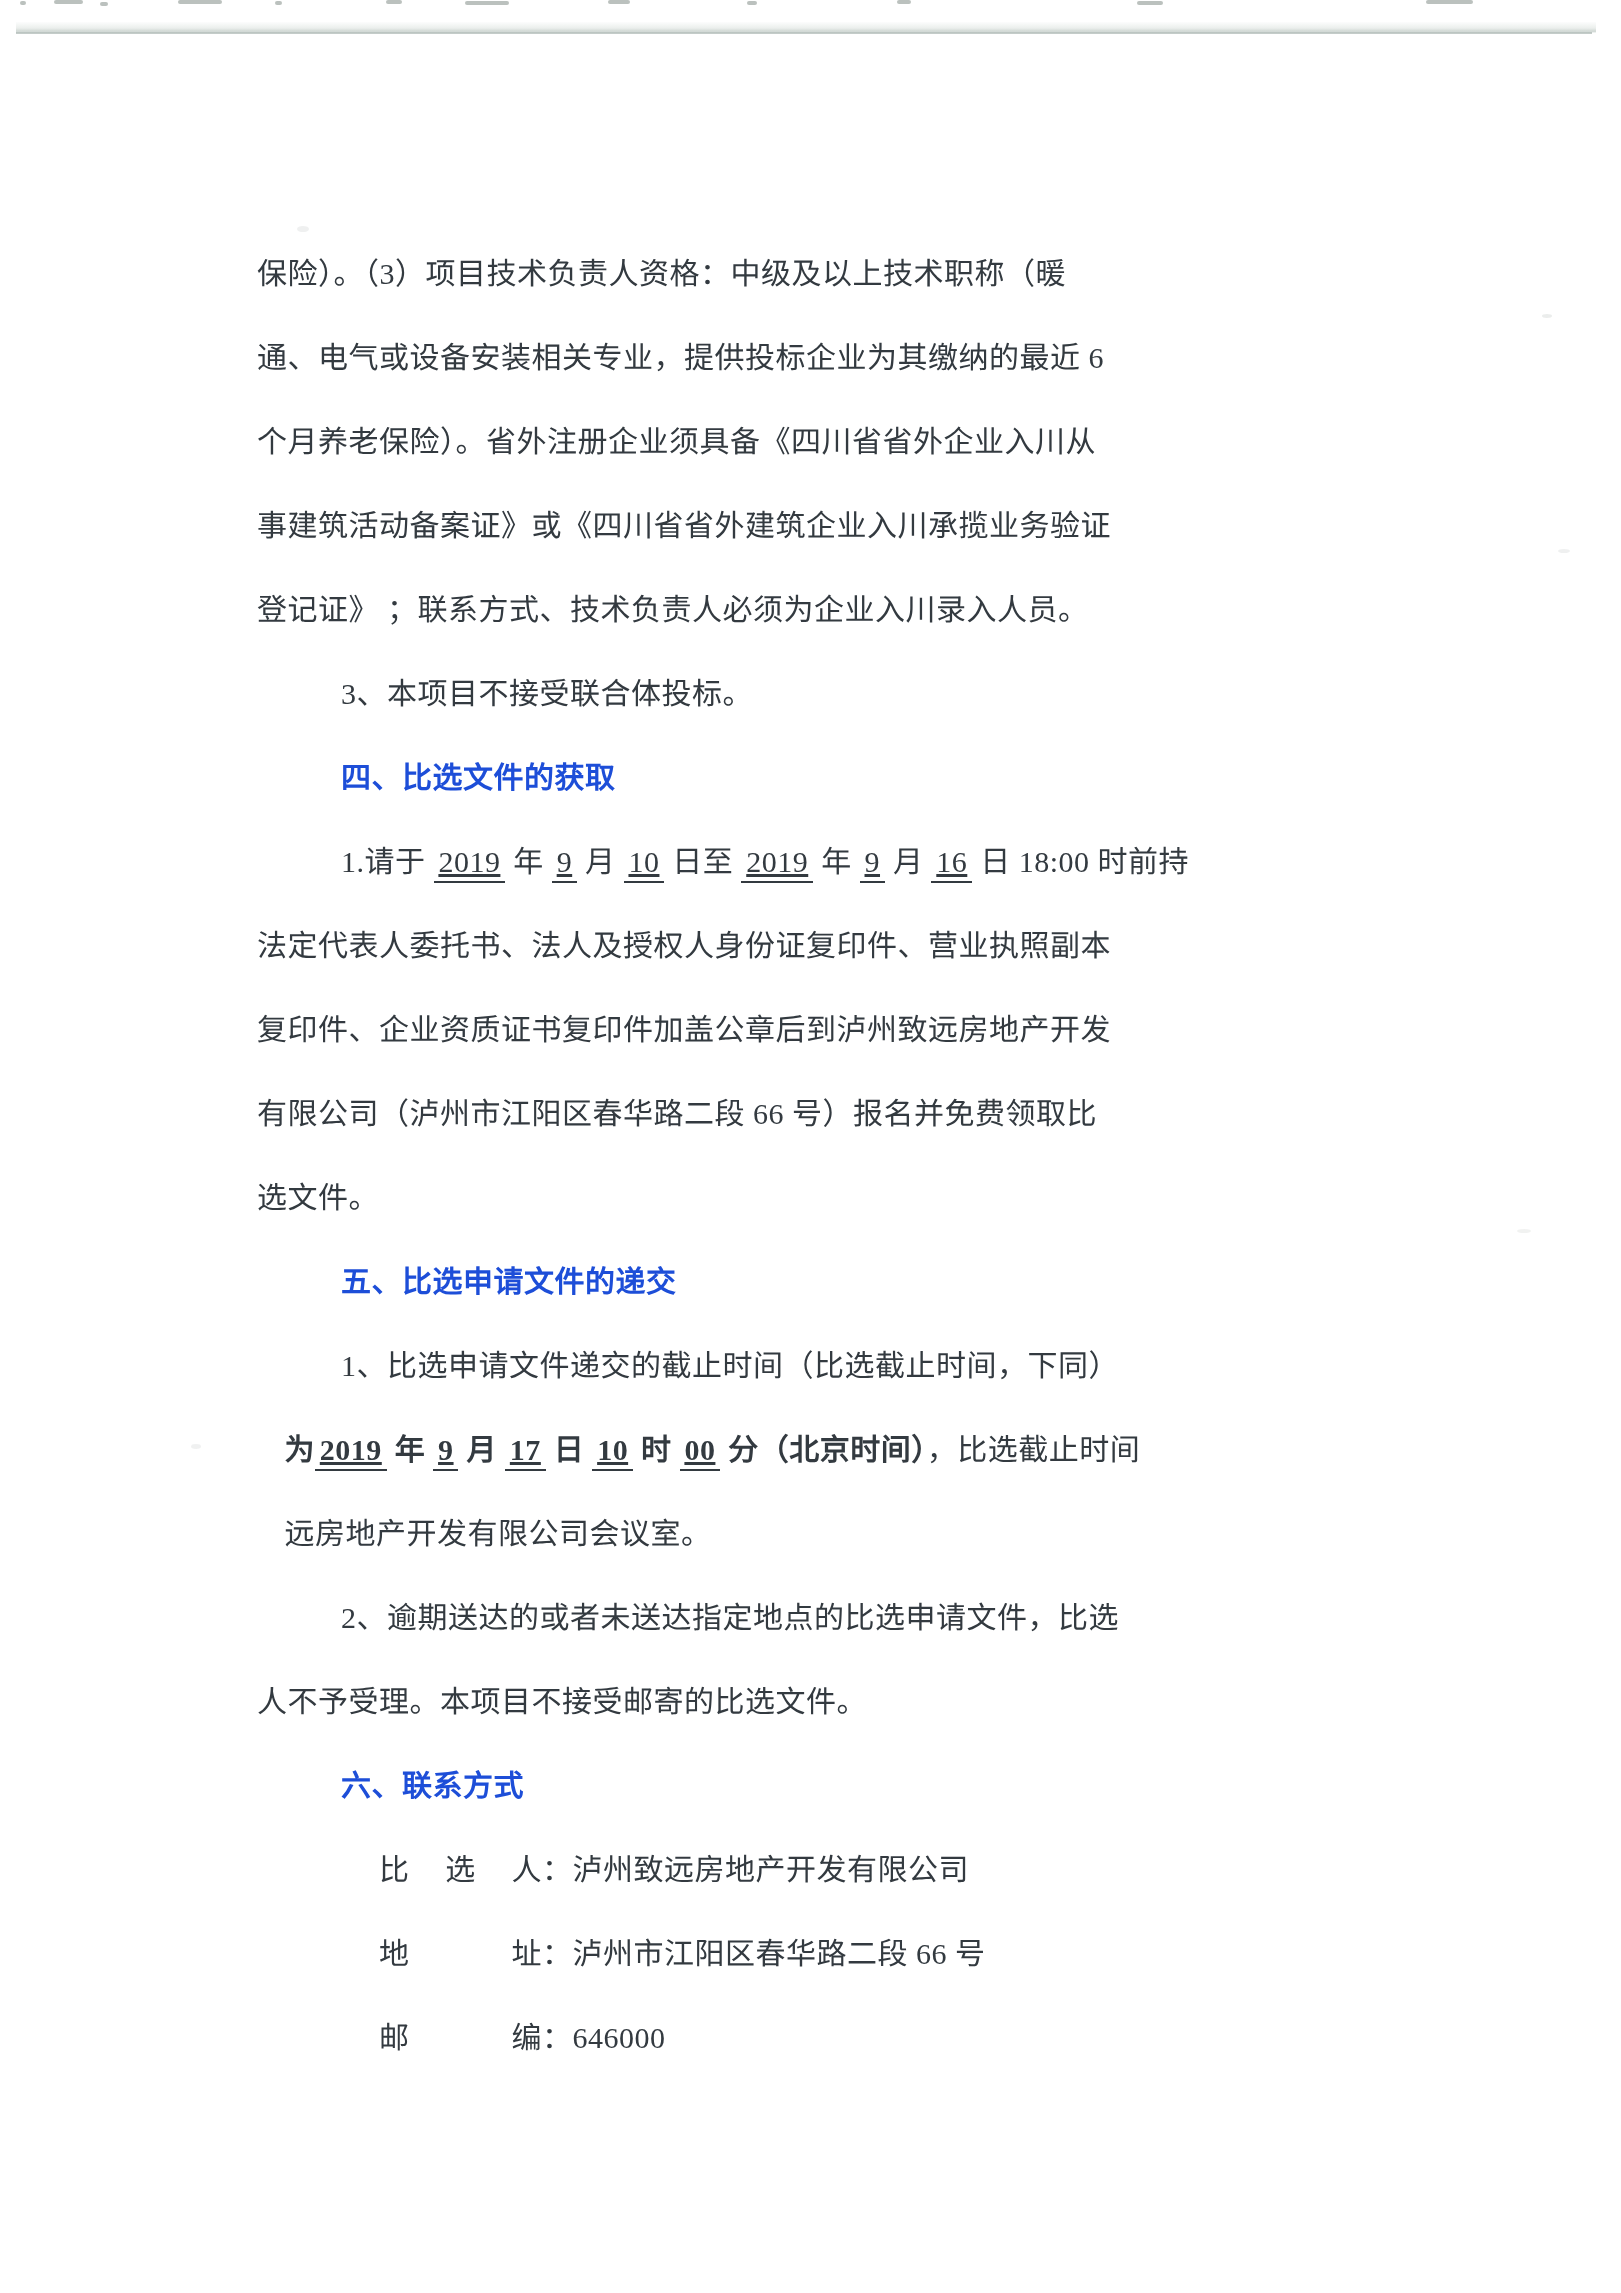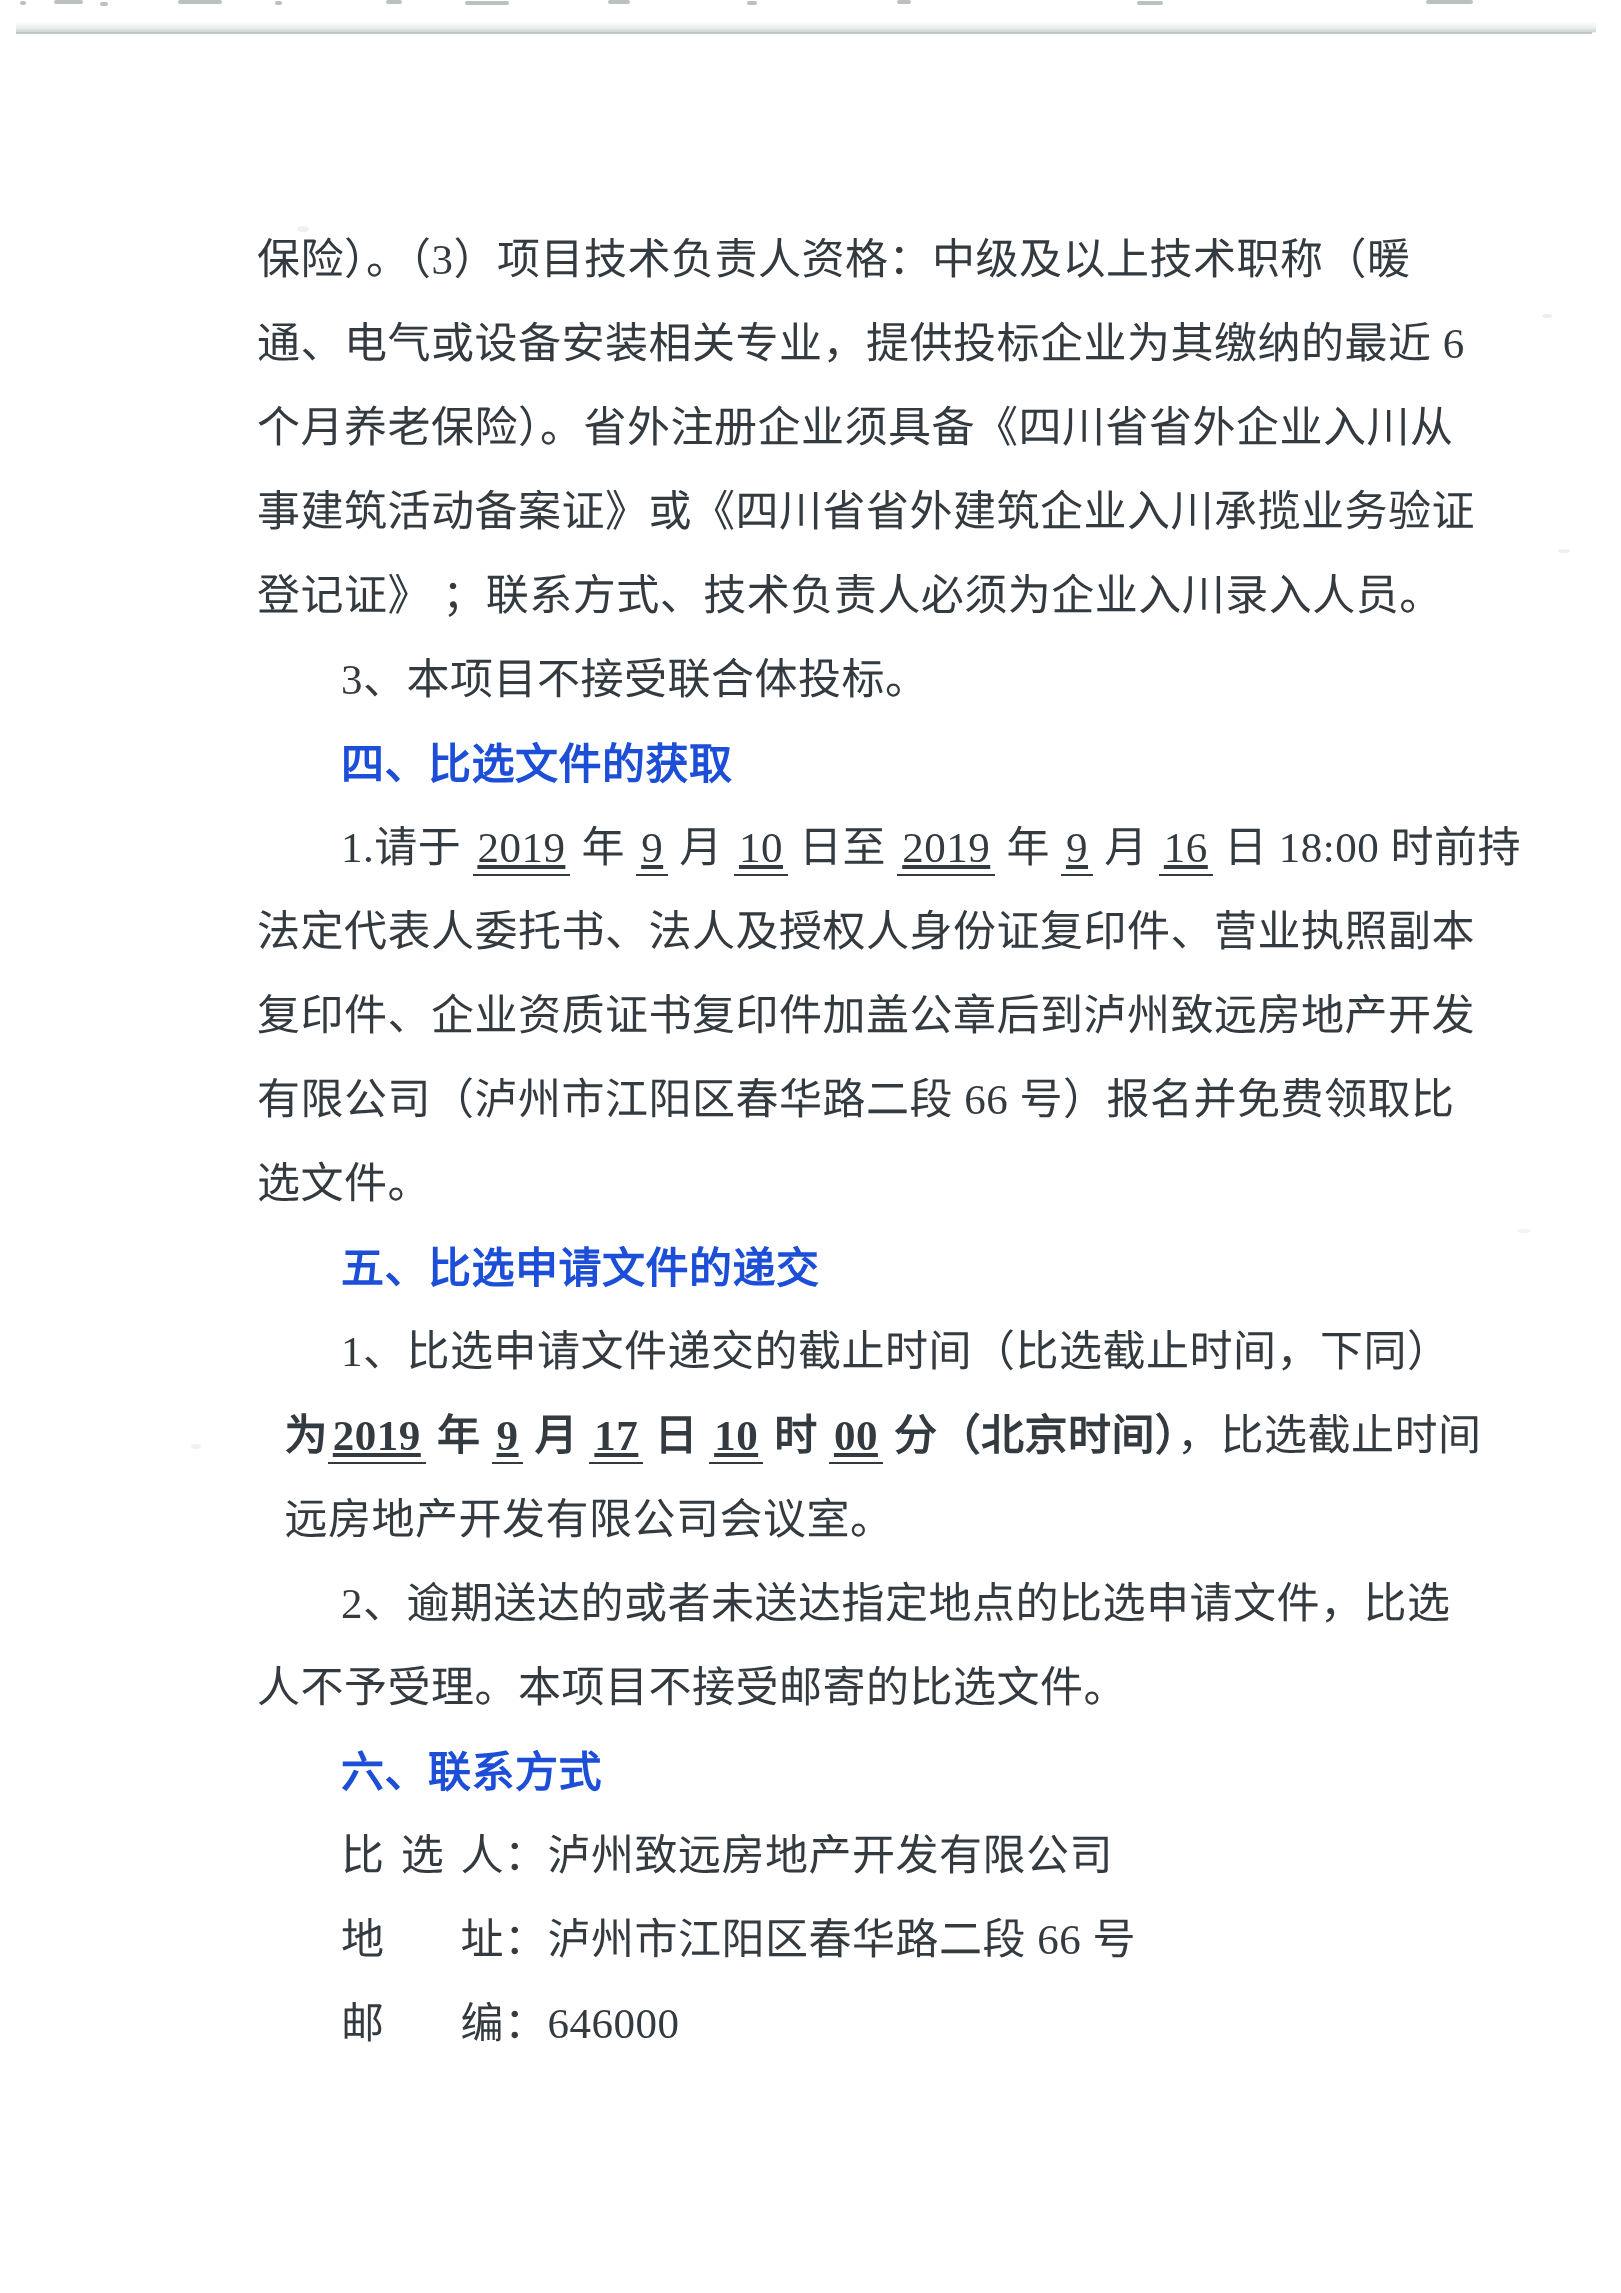--- a/index.html
+++ b/index.html
@@ -25,22 +25,22 @@
   .scan-line {
     position: absolute; left: 15.7px; right: 29px; top: 32px; height: 2px;
     background: rgba(148,163,156,0.55);
   }
   .speck { position: absolute; background: #8e9893; height: 3.9px; border-radius: 2px; opacity: .6; }
   .dot   { position: absolute; background: #9aa49f; border-radius: 50%; }
 
   
   .content {
     position: absolute;
-    left: 257px; top: 218px; width: 1191px;
-    font-size: 43px; line-height: 84px;
+    left: 257px; top: 232px; width: 1191px;
+    font-size: 30px; line-height: 84px;
     letter-spacing: 0.5px;
   }
   .line  { white-space: nowrap; height: 84px; }
   .indent { padding-left: 84px; }
   .shift  { padding-left: 27.4px; }
   .heading {
     font-weight: 700;
     font-family: "Liberation Sans", "DejaVu Sans", sans-serif;
     color: #1d4ed8;
   }
@@ -49,20 +49,21 @@
     border-bottom: 2.9px solid currentColor;
     padding: 0 4.9px 2.9px 4.9px;
     text-decoration: underline;
   }
   .contact .clabel {
     display: inline-block;
     width: 163px;
     text-align: justify;
     text-align-last: justify;
     vertical-align: top;
+    margin-left: 38px;
   }
 </style>
 </head>
 <body>
 
 <div class="page">
 
   <div>
     <i class="speck" style="left:19.6px;  top:1px; width:6.9px;"></i>
     <i class="speck" style="left:54px;  top:0;   width:29px;"></i>

